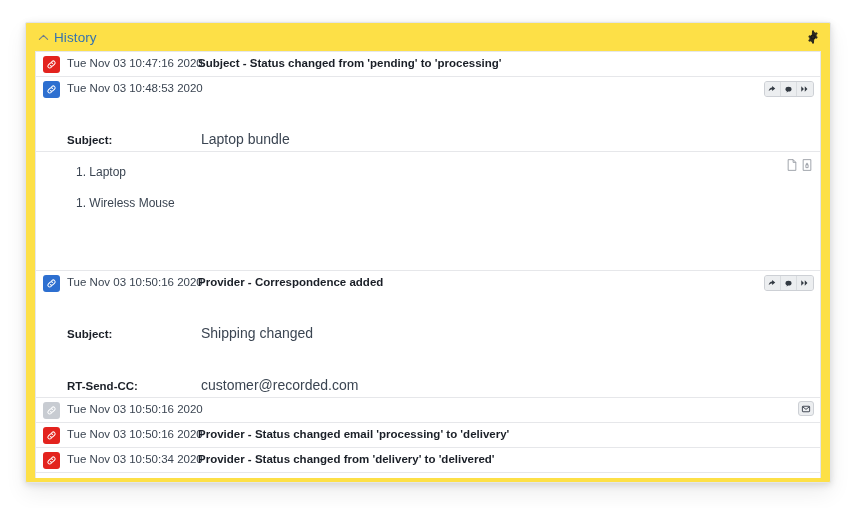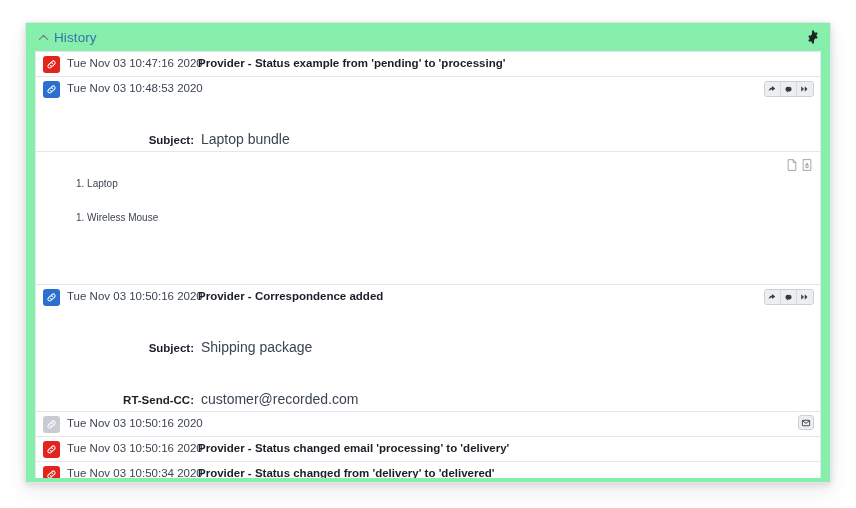--- a/index.html
+++ b/index.html
@@ -13,21 +13,21 @@
     -webkit-font-smoothing: antialiased;
   }
 
   
   #card {
     position: absolute;
     left: 25px;
     top: 22px;
     width: 806px;
     height: 461px;
-    background: #86efac;
+    background: #fde047;
     border: 1px solid #e3e5e8;
     border-radius: 2px;
     box-shadow: 0 2px 7px rgba(0,0,0,0.13), 0 10px 22px rgba(0,0,0,0.07);
     overflow: hidden;
   }
 
   
   .card-head {
     height: 28px;
     display: flex;
@@ -110,21 +110,21 @@
     align-items: baseline;
     line-height: 16px;
   }
   .stamp {
     font-size: 11.5px;
     color: #3b4552;
     width: 131px;
     flex: none;
     white-space: nowrap;
   }
-  .stamp.r { text-align: right; padding-right: 4px; margin-top: 36px; }
+  .stamp.r { padding-right: 4px; margin-top: 36px; }
   .desc {
     font-size: 11.5px;
     font-weight: bold;
     color: #1a1f27;
     white-space: nowrap;
   }
   .subj-label { font-size: 11.5px; font-weight: bold; color: #1a1f27; }
   .subj-val   { font-size: 14px; color: #3b4552; padding-left: 3px; }
 
   
@@ -184,25 +184,25 @@
   .body-icons span { display:flex; cursor: pointer; }
   .body-icons svg { display:block; }
 
   .para {
     font-size: 11.5px;
     color: #3b4552;
     line-height: 19px;
     padding: 0 0 0 40px;
   }
   .listline {
-    font-size: 10px;
+    font-size: 12px;
     color: #3b4552;
     line-height: 19px;
     padding: 0 0 0 40px;
-    margin: 15px 0 12px 0;
+    margin: 4px 0 12px 0;
   }
   .listline:last-child { margin-bottom: 0; }
   .pad38 { height: 38px; }
   .pad42 { height: 42px; }
 </style>
 </head>
 <body>
 
 <div id="card">
 
@@ -226,21 +226,21 @@
         <div class="entry-head">
           <span class="tag red">
             <svg width="11" height="11" viewBox="0 0 16 16" fill="none" stroke="currentColor" stroke-width="1.5" stroke-linecap="round">
               <path d="M6.4 9.6a2.6 2.6 0 003.8.1l2.3-2.3a2.65 2.65 0 00-3.75-3.75l-1.1 1.1"></path>
               <path d="M9.6 6.4a2.6 2.6 0 00-3.8-.1L3.5 8.6a2.65 2.65 0 003.75 3.75l1.1-1.1"></path>
             </svg>
           </span>
           <div class="meta">
             <div class="metarow">
               <span class="stamp">Tue Nov 03 10:47:16 2020</span>
-              <span class="desc">Provider - Status example from 'pending' to 'processing'</span>
+              <span class="desc">Subject - Status changed from 'pending' to 'processing'</span>
             </div>
           </div>
         </div>
       </div>
       <div class="entry">
         <div class="entry-head">
           <span class="tag blue">
             <svg width="11" height="11" viewBox="0 0 16 16" fill="none" stroke="currentColor" stroke-width="1.5" stroke-linecap="round">
               <path d="M6.4 9.6a2.6 2.6 0 003.8.1l2.3-2.3a2.65 2.65 0 00-3.75-3.75l-1.1 1.1"></path>
               <path d="M9.6 6.4a2.6 2.6 0 00-3.8-.1L3.5 8.6a2.65 2.65 0 003.75 3.75l1.1-1.1"></path>
@@ -303,21 +303,21 @@
               <path d="M9.6 6.4a2.6 2.6 0 00-3.8-.1L3.5 8.6a2.65 2.65 0 003.75 3.75l1.1-1.1"></path>
             </svg>
           </span>
           <div class="meta">
             <div class="metarow">
               <span class="stamp">Tue Nov 03 10:50:16 2020</span>
               <span class="desc">Provider - Correspondence added</span>
             </div>
             <div class="metarow">
               <span class="stamp r subj-label">Subject:</span>
-              <span class="subj-val">Shipping package</span>
+              <span class="subj-val">Shipping changed</span>
             </div>
             <div class="metarow">
               <span class="stamp r subj-label">RT-Send-CC:</span>
               <span class="subj-val">customer@recorded.com</span>
             </div>
           </div>
           <div class="actions">
             <span class="act">
               <svg width="10" height="10" viewBox="0 0 16 16" fill="currentColor">
                 <path d="M6.6 3.1v2.4C3.7 5.9 1.6 7.8 1 11.4c1.6-2 3.3-2.7 5.6-2.7v2.5L11.6 7 6.6 3.1z"></path>

